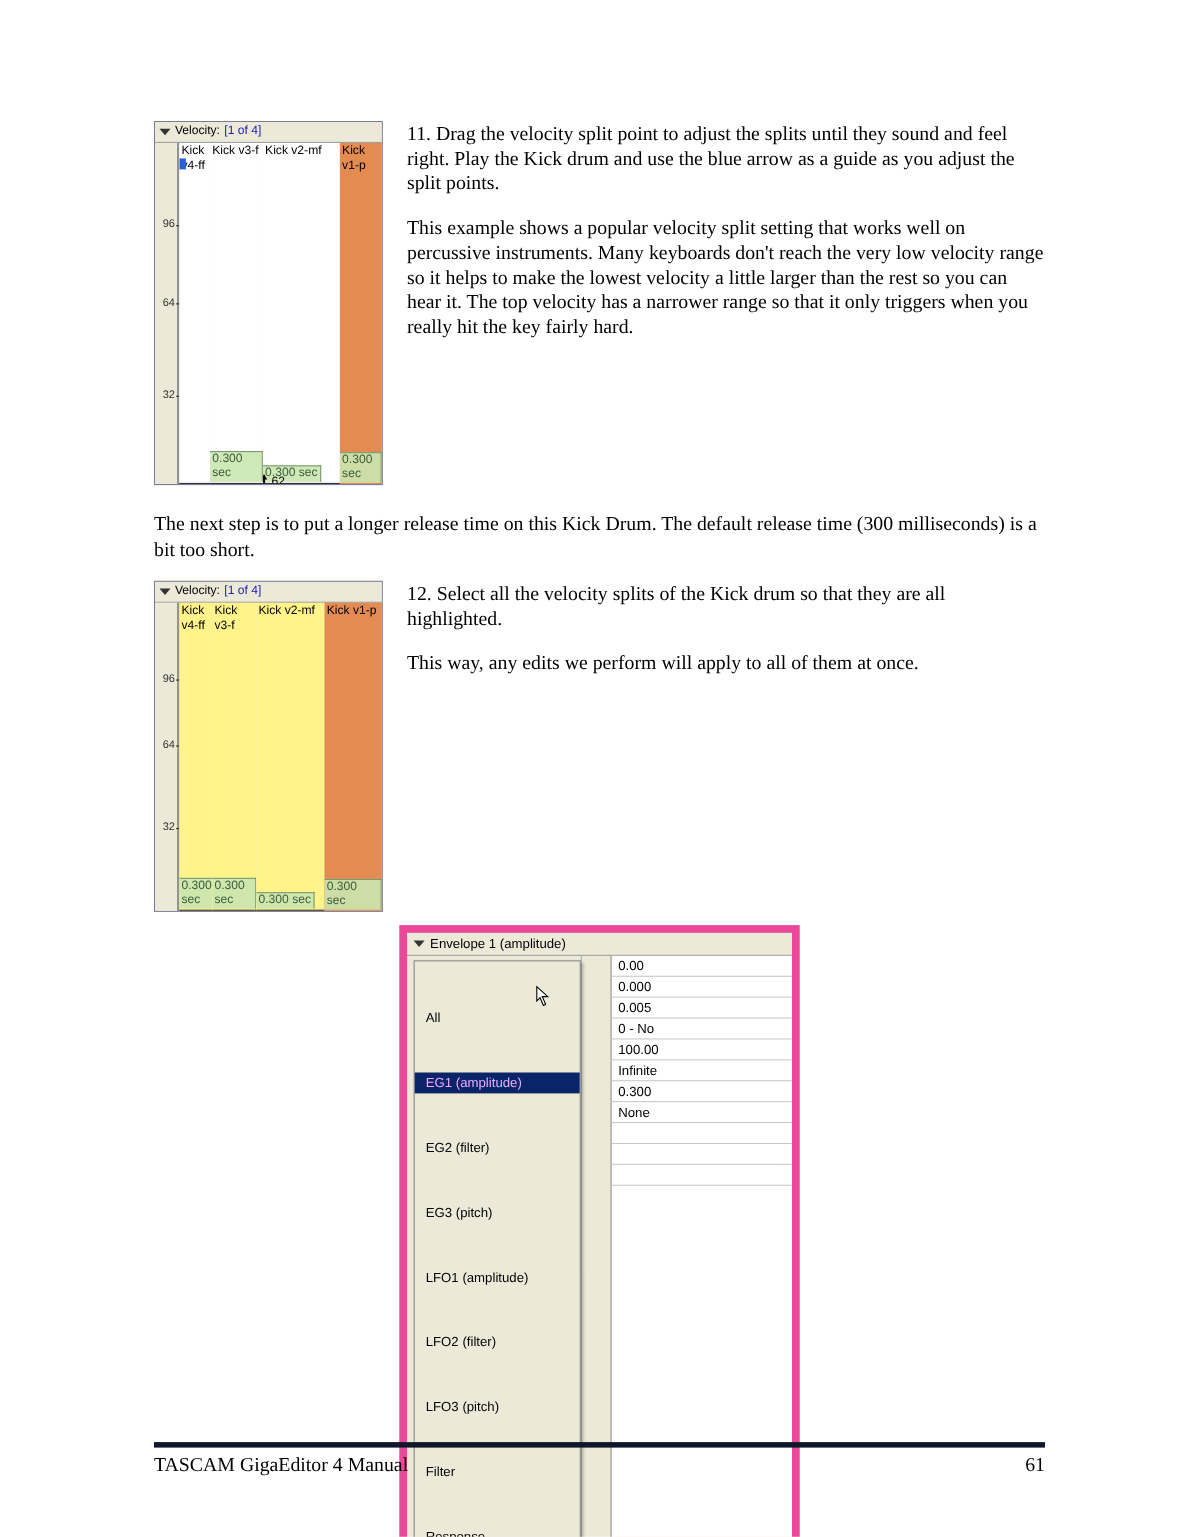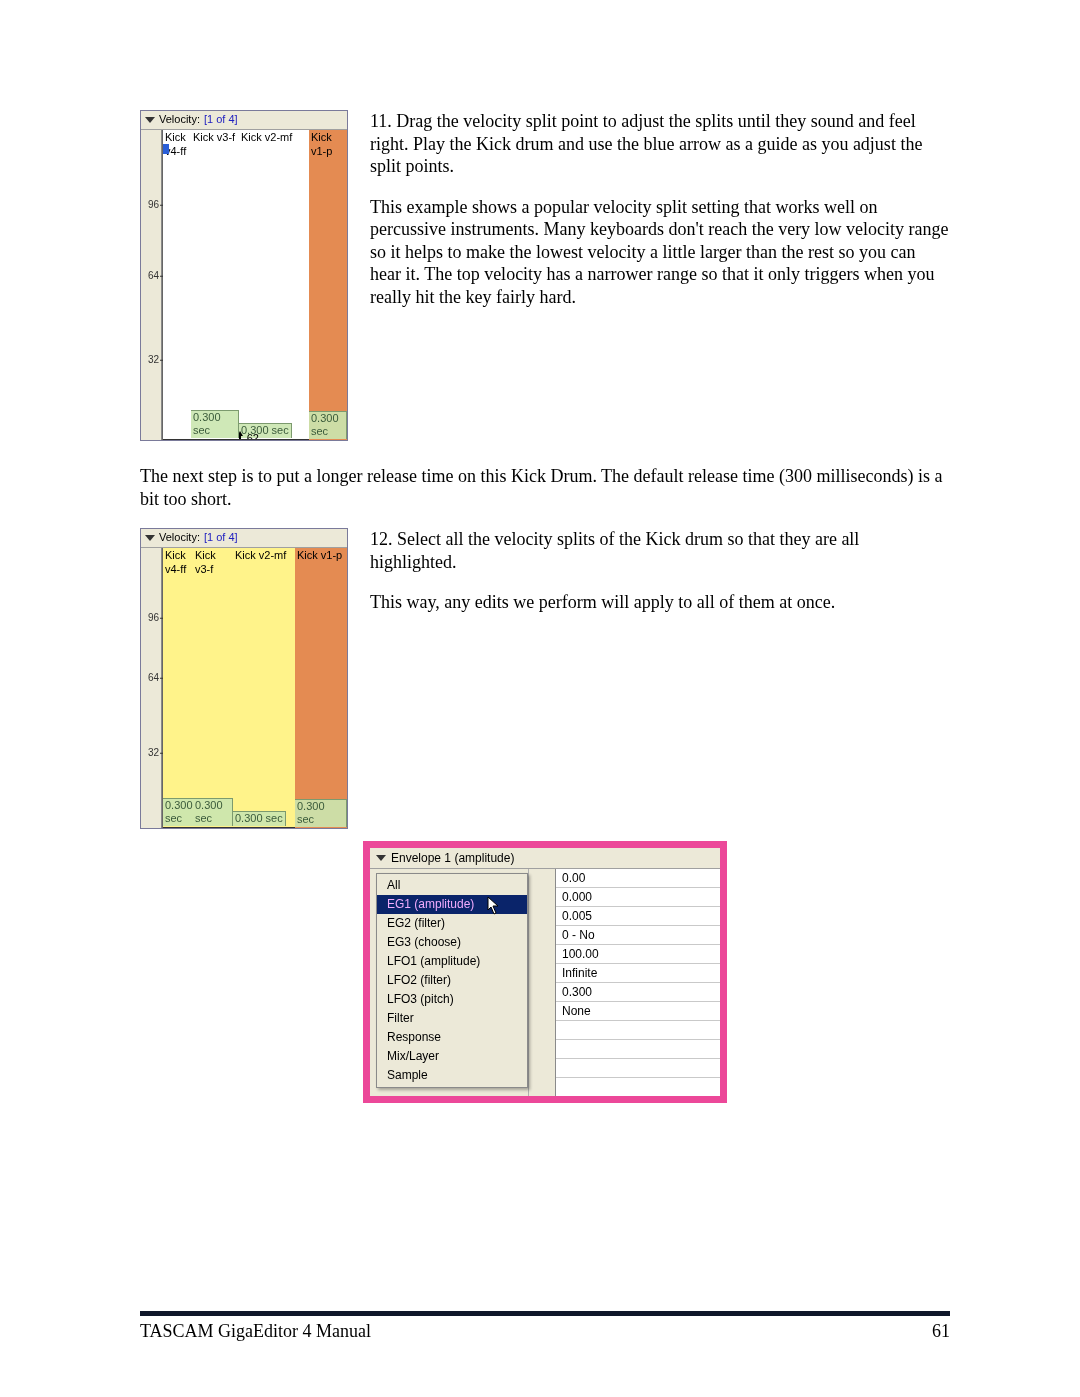--- a/index.html
+++ b/index.html
@@ -172,20 +172,21 @@
     border: 1px solid #8a8a8a;
     margin: 4px 0 8px 6px;
     box-shadow: 2px 2px 3px rgba(0,0,0,0.3);
     padding: 2px 0;
     position: relative;
   }
   .menu-item {
     padding: 2px 10px;
     white-space: nowrap;
     color: #000;
+    margin-top: 40px;
   }
   .menu-item.selected {
     background: #0a246a;
     color: #f0abfc;
   }
   .cursor {
     position:absolute;
     left: 110px; top: 22px;
     width: 14px; height: 20px;
     pointer-events:none;
@@ -321,21 +322,21 @@
     <div class="param-body">
       <div class="menu-col" id="menu-col">
         <div class="cursor">
           <svg viewBox="0 0 14 20">
               <path d="M1 1 L1 14 L4 11 L7 18 L9 17 L6 10 L11 10 Z" fill="#fff" stroke="#000" stroke-width="1"></path>
             </svg>
         </div>
       <div class="menu-item">All</div>
           <div class="menu-item selected">EG1 (amplitude)</div>
           <div class="menu-item">EG2 (filter)</div>
-          <div class="menu-item">EG3 (choose)</div>
+          <div class="menu-item">EG3 (pitch)</div>
           <div class="menu-item">LFO1 (amplitude)</div>
           <div class="menu-item">LFO2 (filter)</div>
           <div class="menu-item">LFO3 (pitch)</div>
           <div class="menu-item">Filter</div>
           <div class="menu-item">Response</div>
           <div class="menu-item">Mix/Layer</div>
           <div class="menu-item">Sample</div>
         </div>
       <div class="mid-col"></div>
       <div class="val-col" id="val-col">

